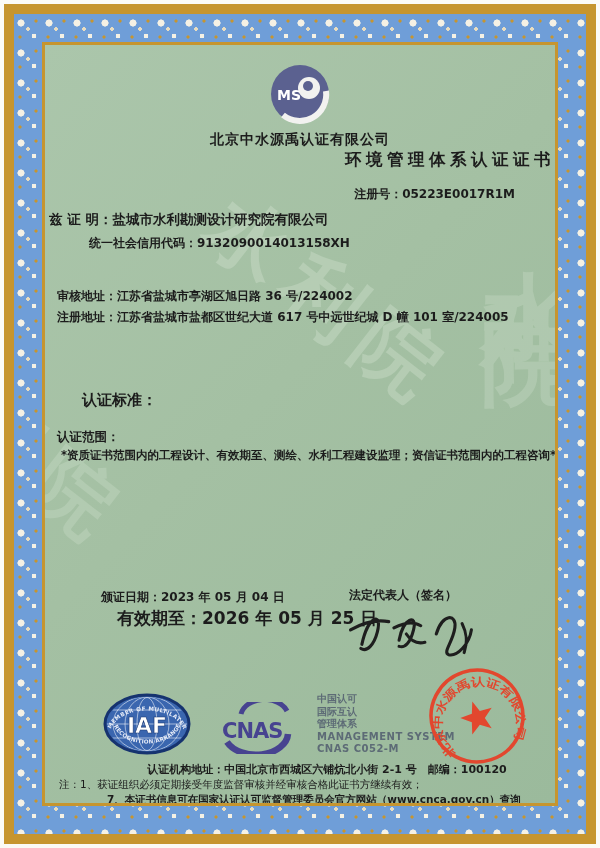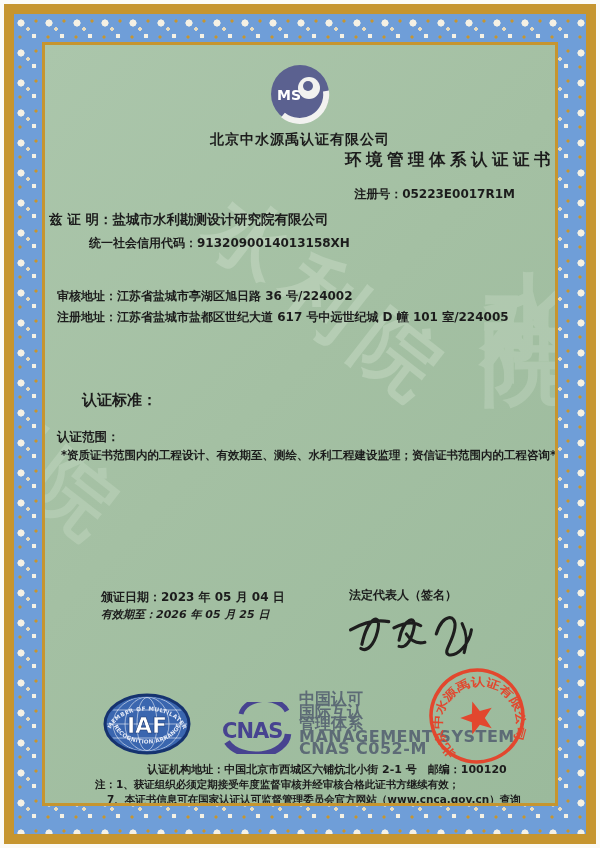--- a/index.html
+++ b/index.html
@@ -42,32 +42,32 @@
   
   .certify{left:4px;top:166px;font-size:13.5px;font-weight:bold;}
   .credit{left:44px;top:190px;font-size:12px;font-weight:bold;}
   .row-audit{left:12px;top:243px;font-size:12px;font-weight:bold;text-align:center;}
   .row-regaddr{left:12px;top:264px;font-size:12px;font-weight:bold;}
   .std-label{left:12px;top:346px;font-size:15px;font-weight:bold;margin-left:25px;}
   .std-value{left:72px;top:366px;font-size:12px;font-weight:bold;}
   .scope-label{left:12px;top:384px;font-size:12.5px;font-weight:bold;}
   .scope-value{left:16px;top:403px;font-size:11.5px;font-weight:bold;}
   .issue-date{left:56px;top:544px;font-size:12px;font-weight:bold;}
-  .valid-date{left:56px;top:562px;font-size:11px;font-weight:bold;font-style:italic;}
+  .valid-date{left:72px;top:562px;font-size:17px;font-weight:bold;}
   .legal-label{left:304px;top:542px;font-size:12px;font-weight:bold;}
   .signature{left:300px;top:558px;width:135px;height:62px;}
   
   .iaf{left:58px;top:648px;width:88px;height:62px;}
   .cnas{left:175px;top:657px;width:72px;height:52px;}
-  .accr-text{left:254px;top:648px;font-size:16px;line-height:12.5px;color:#5d6b76;font-weight:bold;white-space:nowrap;}
+  .accr-text{left:272px;top:648px;font-size:10px;line-height:12.5px;color:#5d6b76;font-weight:bold;white-space:nowrap;}
   .accr-text .en{letter-spacing:.5px;}
   .seal{left:381px;top:620px;width:102px;height:102px;transform:rotate(-18deg);}
   
   .org-addr{left:0;top:717px;width:100%;text-align:center;font-size:11px;font-weight:bold;margin-left:27px;}
-  .note1{left:14px;top:733px;font-size:10.5px;font-weight:700;margin-left:36px;}
+  .note1{left:14px;top:733px;font-size:10.5px;font-weight:400;}
   .note2{left:62px;top:748px;font-size:10.5px;font-weight:600;}
 </style>
 </head>
 <body>
 
 <div class="page">
   <div class="band-gold"></div>
   <div class="band-ornament"></div>
   <div class="band-inner-gold"></div>
 

